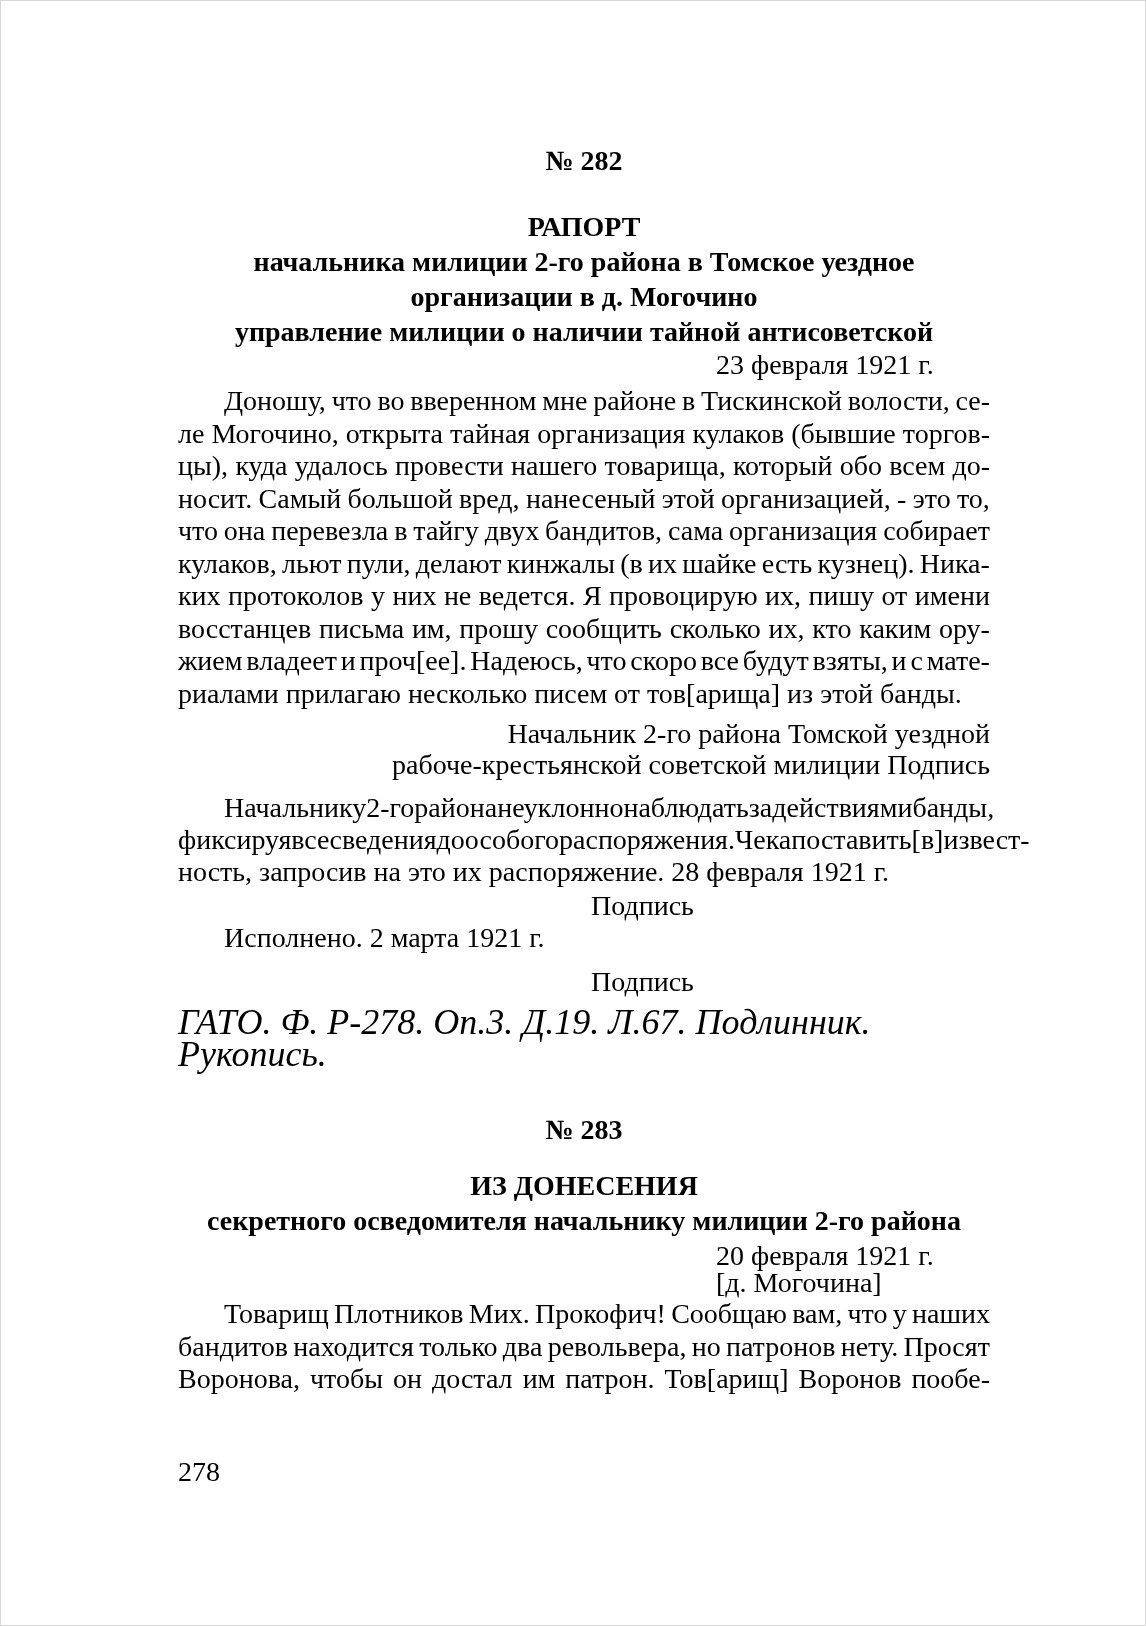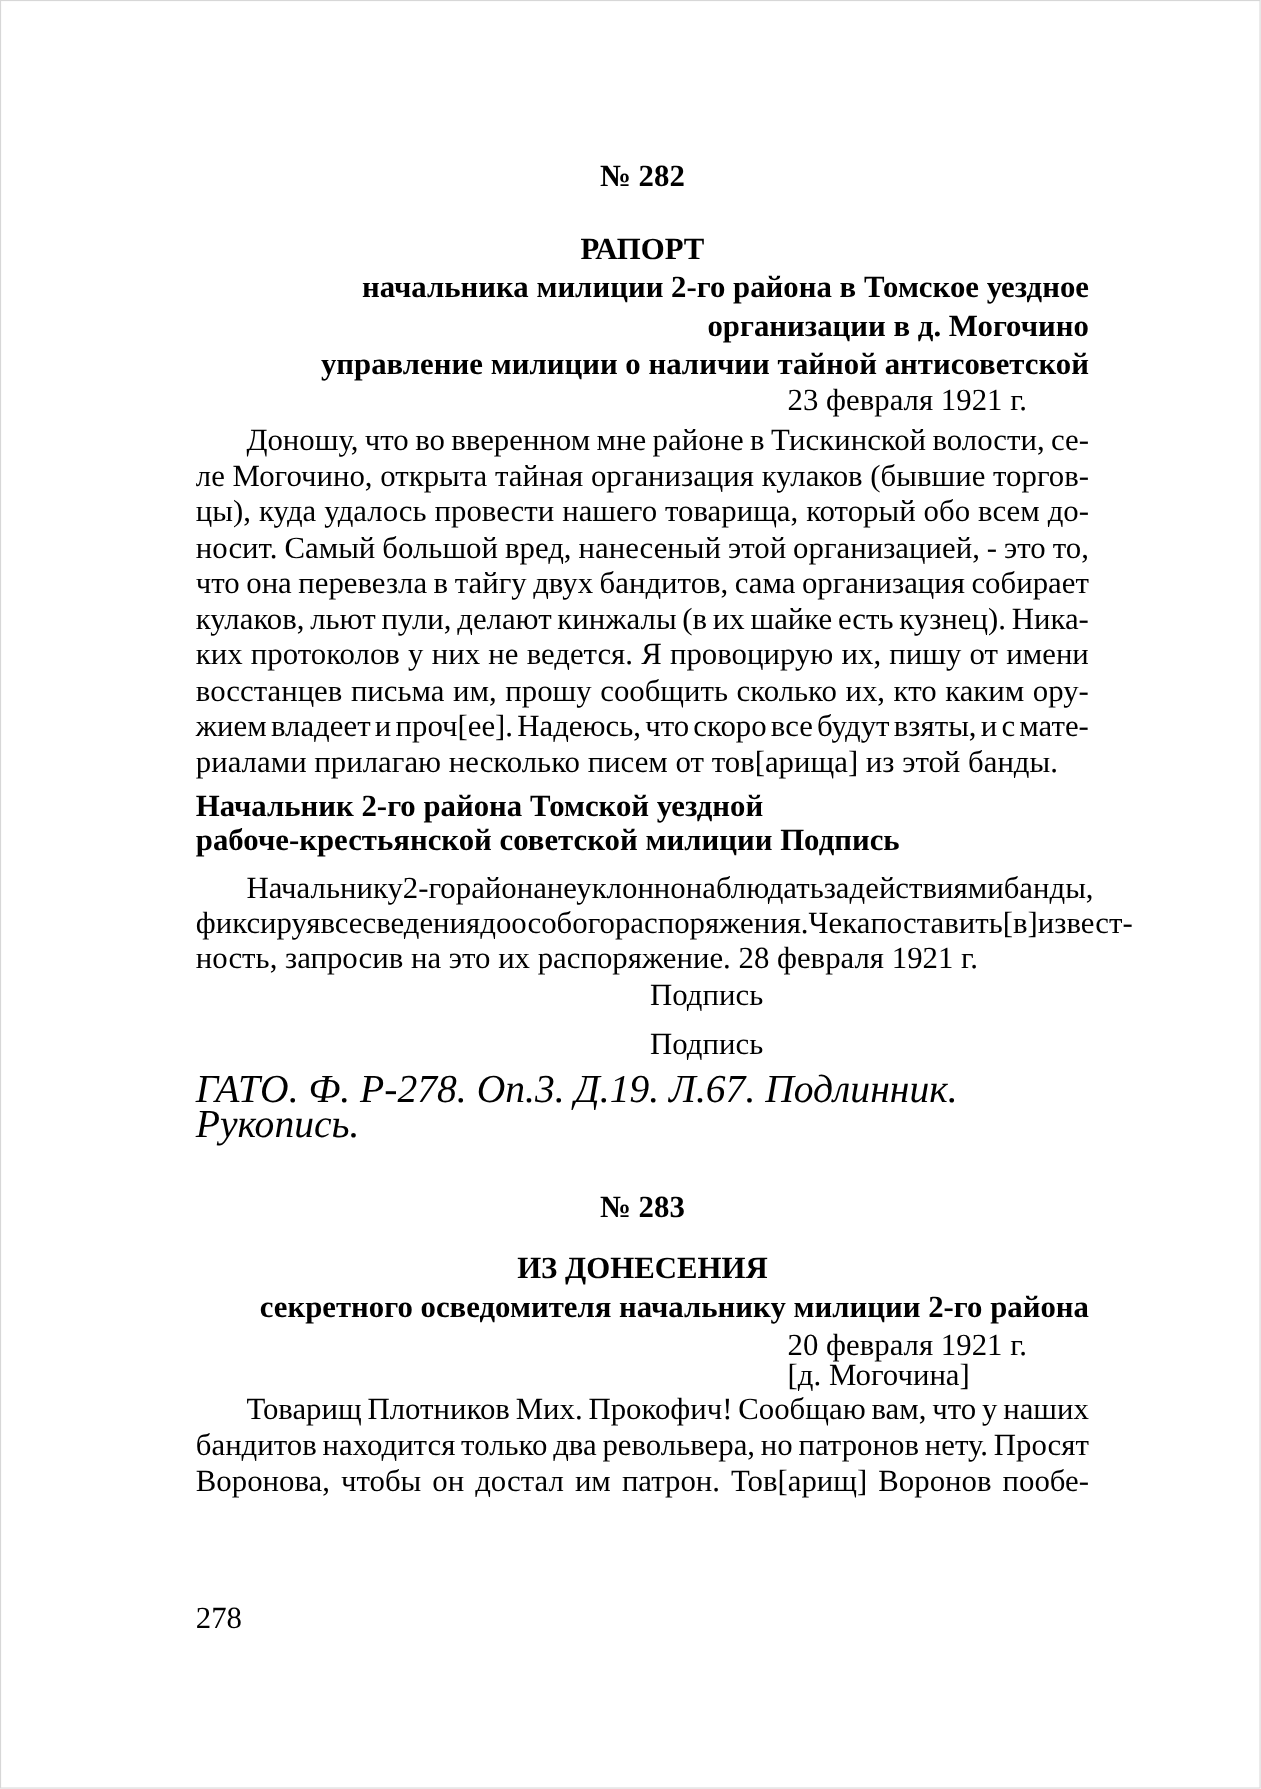--- a/index.html
+++ b/index.html
@@ -25,29 +25,29 @@
   
   .doc-num {
     font-weight: bold; font-size: 28px; line-height: 36px;
     text-align: center;
   }
   .doc-title {
     font-weight: bold; font-size: 28px; line-height: 35px;
     text-align: center;
   }
   .subtitle { font-weight: bold; font-size: 28px; }
-  .subtitle .line { line-height: 35px; text-align: right; }
+  .subtitle .line { line-height: 35px; text-align: center; }
   
   .dateline { font-size: 28px; line-height: 32px; padding-left: 538px; }
   .dateblock { font-size: 28px; }
   .dateblock .line { line-height: 27px; padding-left: 538px; text-align: left; }
   .para { font-size: 28px; }
   .para .line { line-height: 32.5px; text-align: left; }
   .sig { font-size: 28px; }
-  .sig .line { line-height: 31px; text-align: left; font-weight: bold; }
+  .sig .line { line-height: 31px; text-align: right; }
   .resolution .line { line-height: 32px; }
   .podpis { font-size: 28px; line-height: 32px; padding-left: 413px; }
   .executed { font-size: 28px; line-height: 32px; text-indent: 46px; }
   .archive { font-size: 36px; line-height: 32px; font-style: italic; }
   .page-num { position: absolute; left: 177px; top: 1455px; font-size: 28px; line-height: 32px; }
   
   .jl { display: flex; justify-content: space-between; }
   .jl span { white-space: pre; }
   .indent .line.first:not(.jl) { text-indent: 46px; }
   .indent .jl.first span:first-child { margin-left: 46px; }
@@ -218,20 +218,21 @@
           <span>особого</span>
           <span>распоряжения.</span>
           <span>Чека</span>
           <span>поставить</span>
           <span>[в]</span>
           <span>извест-</span>
         </div>
         <div class="line last">ность, запросив на это их распоряжение. 28 февраля 1921 г.</div>
       </div>
     <div class="podpis m-podpis1">Подпись</div>
+    <div class="executed">Исполнено. 2 марта 1921 г.</div>
     <div class="podpis m-podpis2">Подпись</div>
     <div class="archive m-archive">ГАТО. Ф. Р-278. Оп.3. Д.19. Л.67. Подлинник. Рукопись.</div>
 
     <div class="doc-num m-docnum2">№ 283</div>
     <div class="doc-title m-title2">ИЗ ДОНЕСЕНИЯ</div>
     <div class="subtitle">
         <div class="line first">секретного осведомителя начальнику милиции 2-го района</div>
       </div>
     <div class="dateblock m-dateblock">
         <div class="line first">20 февраля 1921 г.</div>

